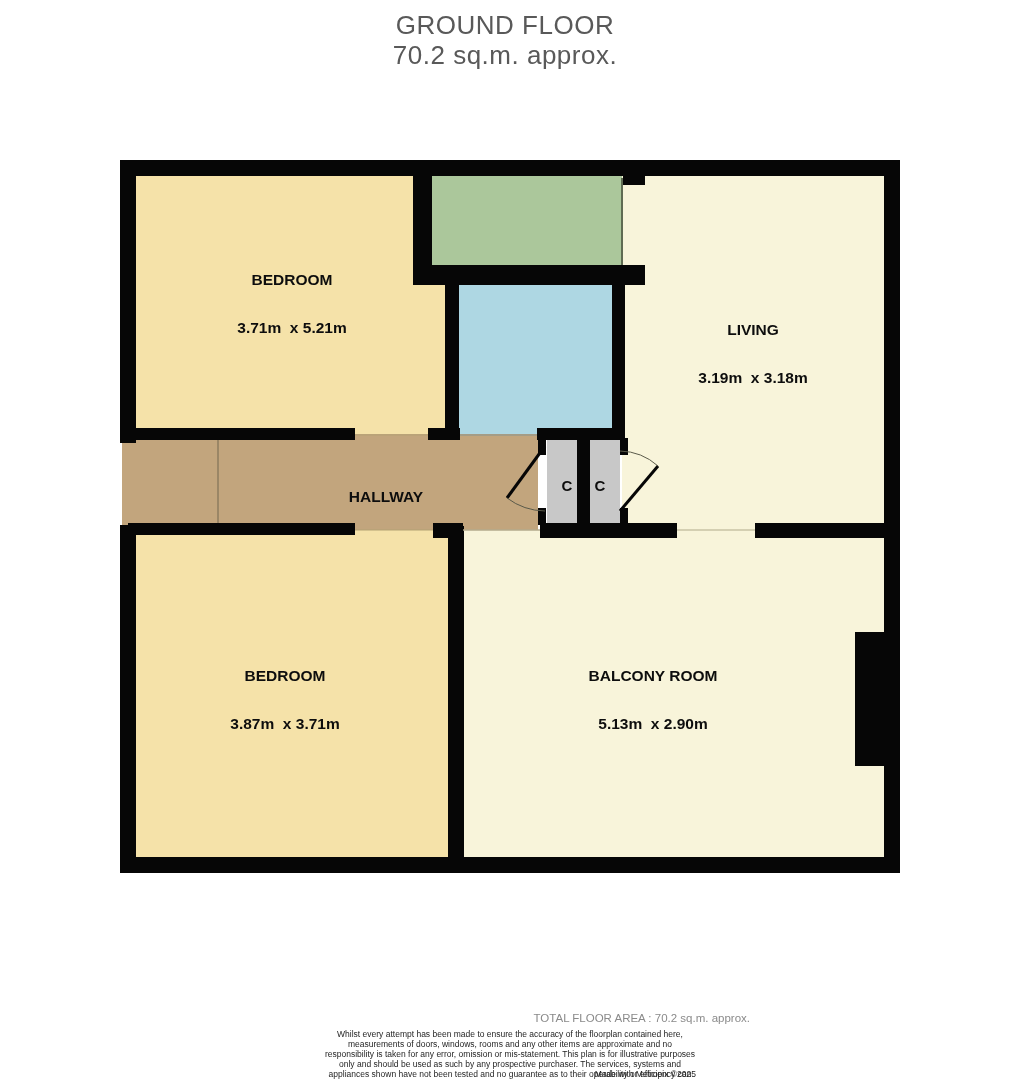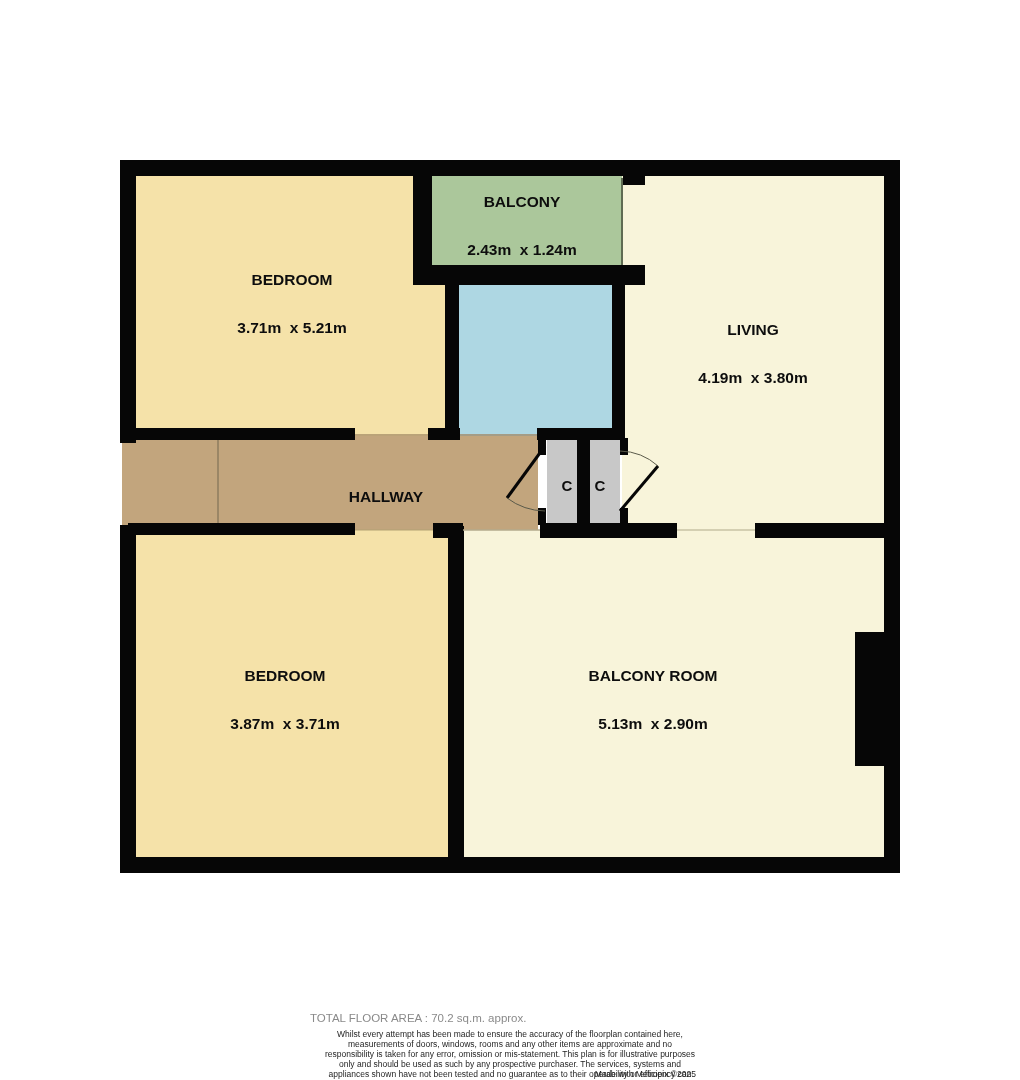--- a/index.html
+++ b/index.html
@@ -15,32 +15,36 @@
   .f-balcony{background:#abc79b;}
   .f-bath{background:#aed7e3;}
   .f-cream{background:#f8f4da;}
   .f-hall{background:#c2a57d;}
   .f-closet{background:#c8c8c8;}
   #plan svg{position:absolute;left:0;top:0;z-index:3;pointer-events:none;}
   .room-label{position:absolute;z-index:4;transform:translate(-50%,-50%);text-align:center;
               color:#0d0d0d;font-weight:bold;font-size:15.5px;line-height:16px;white-space:pre;}
   .closet-label{position:absolute;z-index:4;transform:translate(-50%,-50%);
                 color:#0d0d0d;font-weight:bold;font-size:15px;}
-  .footer-total{position:absolute;left:310px;top:1012px;width:440px;text-align:left;
+  .footer-total{position:absolute;left:310px;top:1012px;width:440px;text-align:right;
                 color:#8a8a8a;font-size:11.5px;}
   .footer-disclaimer{position:absolute;left:324px;top:1029px;width:372px;text-align:center;
                      color:#1f1f1f;font-size:8.5px;line-height:10px;}
   .footer-credit{position:absolute;left:324px;top:1069px;width:372px;text-align:right;
                  color:#1f1f1f;font-size:8.5px;}
 </style>
 </head>
 <body>
 
 <div id="stage">
 
+  <div class="title-block">
+    <div>GROUND FLOOR</div>
+    <div>70.2 sq.m. approx.</div>
+  </div>
 
   <div id="plan">
 
     <div class="fill f-bedroom" style="left:13px;top:14px;width:300px;height:266px"></div>
     <div class="fill f-bedroom" style="left:300px;top:125px;width:27px;height:157px"></div>
     <div class="fill f-balcony" style="left:308px;top:12px;width:194px;height:100px"></div>
     <div class="fill f-bath" style="left:337px;top:118px;width:158px;height:160px"></div>
     <div class="fill f-cream" style="left:502px;top:14px;width:264px;height:362px"></div>
     <div class="fill f-hall" style="left:13px;top:276px;width:405px;height:96px"></div>
     <div class="fill f-hall" style="left:2px;top:285px;width:14px;height:82px"></div>
@@ -86,27 +90,23 @@
       <line x1="425" y1="288" x2="387" y2="340" stroke="#060606" stroke-width="3"></line>
       <path d="M 425 353 A 65 65 0 0 1 387 340" fill="none" stroke="#5a5a4a" stroke-width="1"></path>
       <line x1="500" y1="353" x2="538" y2="308" stroke="#060606" stroke-width="3"></line>
       <path d="M 500 293 A 59 59 0 0 1 538 308" fill="none" stroke="#5a5a4a" stroke-width="1"></path>
     </svg>
 
     <div class="room-label" style="left:172px;top:146px">
       <div>BEDROOM</div>
       <div>3.71m  x 5.21m</div>
     </div>
-    <div class="room-label" style="left:402px;top:68px">
-      <div>BALCONY</div>
-      <div>2.43m  x 1.24m</div>
-    </div>
     <div class="room-label" style="left:633px;top:196px">
       <div>LIVING</div>
-      <div>4.19m  x 3.80m</div>
+      <div>3.19m  x 3.18m</div>
     </div>
     <div class="room-label" style="left:266px;top:339px">
       <div>HALLWAY</div>
     </div>
     <div class="closet-label" style="left:447px;top:327px">C</div>
     <div class="closet-label" style="left:480px;top:327px">C</div>
     <div class="room-label" style="left:165px;top:542px">
       <div>BEDROOM</div>
       <div>3.87m  x 3.71m</div>
     </div>

